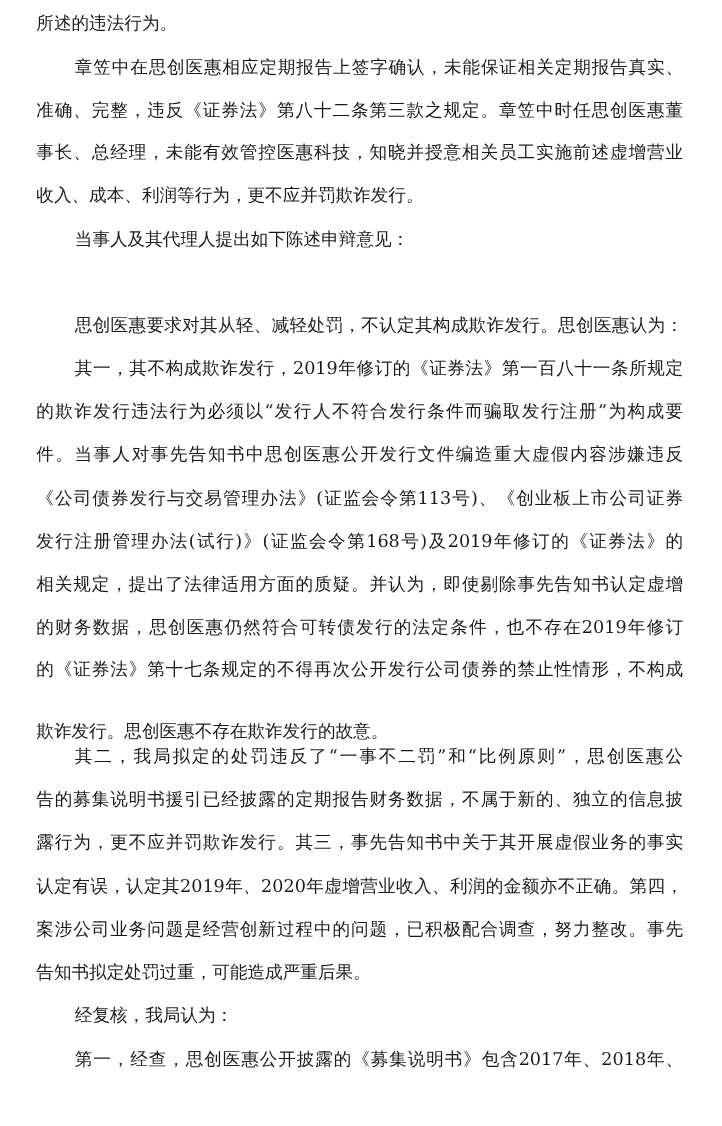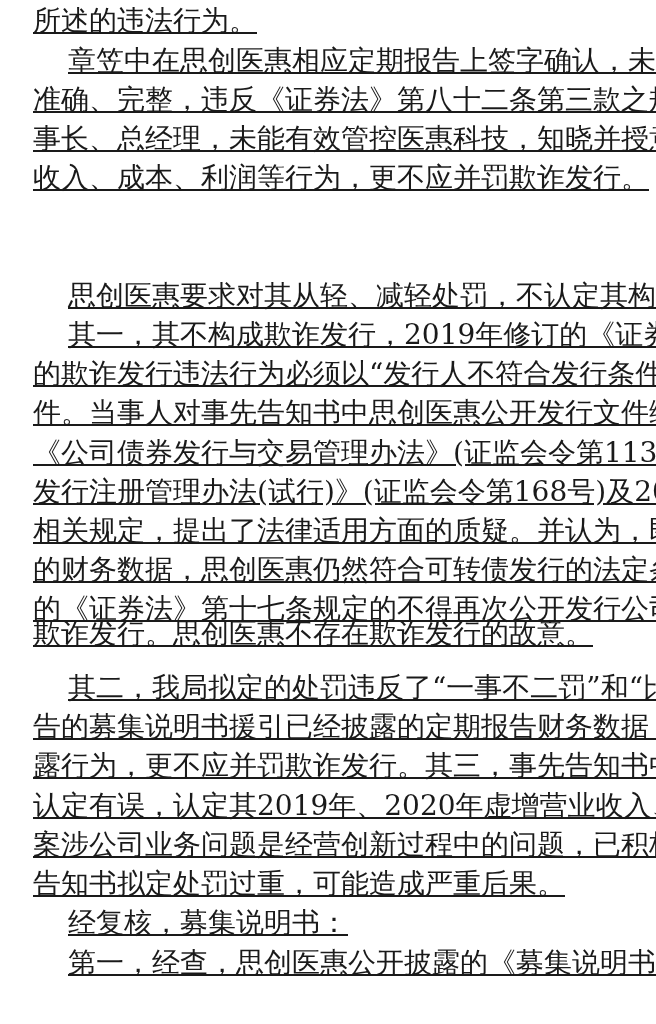--- a/index.html
+++ b/index.html
@@ -9,52 +9,52 @@
     width: 656px; height: 1024px;
     background: #ffffff;
     color: #1a1a1a;
     font-family: "DejaVu Serif", "Liberation Serif", serif;
   }
   .line {
     position: absolute;
     left: 33px;
     width: 588px;
     height: 26px;
-    font-size: 28px;
+    font-size: 16px;
     line-height: 26px;
     white-space: nowrap;
     text-align: justify;
     text-align-last: justify;
     letter-spacing: 0;
     overflow: visible;
-    text-decoration: underline;
   }
   .line.indent { left: 68px; width: 553px; }
   .line.last { text-align-last: left; }
 </style>
 </head>
 <body>
 
 <div class="page" id="page">
     <div class="line last" style="top: 8px;">所述的违法行为。</div>
     <div class="line indent" style="top: 48px;">章笠中在思创医惠相应定期报告上签字确认，未能保证相关定期报告真实、</div>
     <div class="line" style="top: 87px;">准确、完整，违反《证券法》第八十二条第三款之规定。章笠中时任思创医惠董</div>
     <div class="line" style="top: 126px;">事长、总经理，未能有效管控医惠科技，知晓并授意相关员工实施前述虚增营业</div>
     <div class="line last" style="top: 165px;">收入、成本、利润等行为，更不应并罚欺诈发行。</div>
+    <div class="line indent last" style="top: 205px;">当事人及其代理人提出如下陈述申辩意见：</div>
     <div class="line indent" style="top: 283px;">思创医惠要求对其从轻、减轻处罚，不认定其构成欺诈发行。思创医惠认为：</div>
     <div class="line indent" style="top: 322px;">其一，其不构成欺诈发行，2019年修订的《证券法》第一百八十一条所规定</div>
     <div class="line" style="top: 361px;">的欺诈发行违法行为必须以“发行人不符合发行条件而骗取发行注册”为构成要</div>
     <div class="line" style="top: 400px;">件。当事人对事先告知书中思创医惠公开发行文件编造重大虚假内容涉嫌违反</div>
     <div class="line" style="top: 440px;">《公司债券发行与交易管理办法》(证监会令第113号)、《创业板上市公司证券</div>
     <div class="line" style="top: 479px;">发行注册管理办法(试行)》(证监会令第168号)及2019年修订的《证券法》的</div>
     <div class="line" style="top: 518px;">相关规定，提出了法律适用方面的质疑。并认为，即使剔除事先告知书认定虚增</div>
     <div class="line" style="top: 557px;">的财务数据，思创医惠仍然符合可转债发行的法定条件，也不存在2019年修订</div>
     <div class="line" style="top: 596px;">的《证券法》第十七条规定的不得再次公开发行公司债券的禁止性情形，不构成</div>
-    <div class="line last" style="top: 621px;">欺诈发行。思创医惠不存在欺诈发行的故意。</div>
+    <div class="line last" style="top: 652px;">欺诈发行。思创医惠不存在欺诈发行的故意。</div>
     <div class="line indent" style="top: 675px;">其二，我局拟定的处罚违反了“一事不二罚”和“比例原则”，思创医惠公</div>
     <div class="line" style="top: 714px;">告的募集说明书援引已经披露的定期报告财务数据，不属于新的、独立的信息披</div>
     <div class="line" style="top: 753px;">露行为，更不应并罚欺诈发行。其三，事先告知书中关于其开展虚假业务的事实</div>
     <div class="line" style="top: 793px;">认定有误，认定其2019年、2020年虚增营业收入、利润的金额亦不正确。第四，</div>
     <div class="line" style="top: 832px;">案涉公司业务问题是经营创新过程中的问题，已积极配合调查，努力整改。事先</div>
     <div class="line last" style="top: 871px;">告知书拟定处罚过重，可能造成严重后果。</div>
-    <div class="line indent last" style="top: 910px;">经复核，募集说明书：</div>
+    <div class="line indent last" style="top: 910px;">经复核，我局认为：</div>
     <div class="line indent" style="top: 950px;">第一，经查，思创医惠公开披露的《募集说明书》包含2017年、2018年、</div>
   </div>
 
 </body></html>

